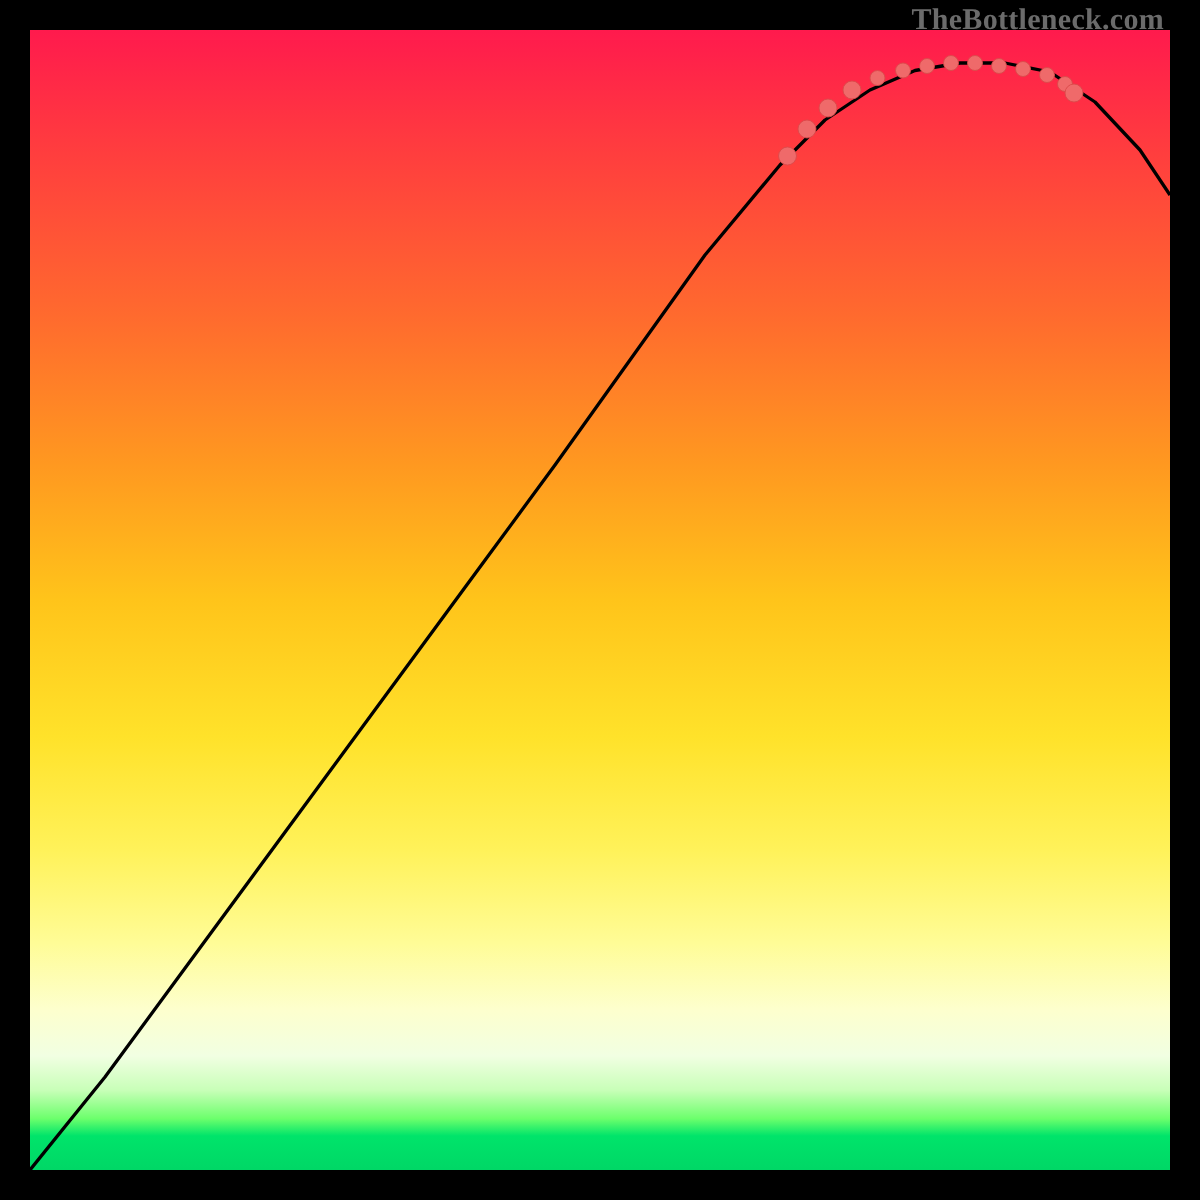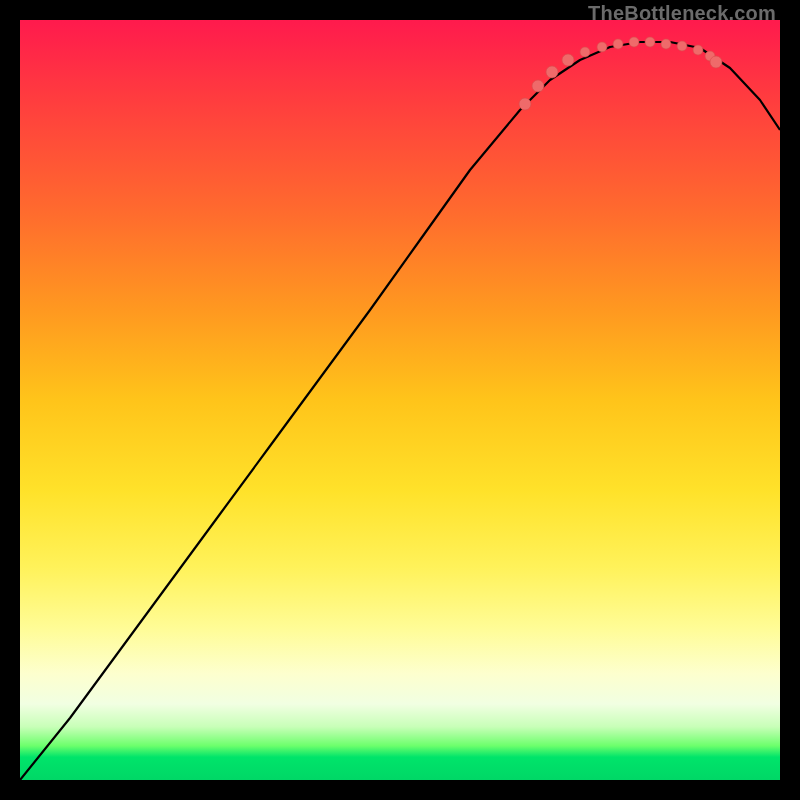--- a/index.html
+++ b/index.html
@@ -45,21 +45,21 @@
     );
   }
   .attribution {
     position: absolute;
     top: 2px;
     right: 24px;
     color: #6b6b6b;
     font-size: 20px;
     font-weight: 600;
     letter-spacing: 0.2px;
-    font-family: Liberation Sans, sans-serif;
+    font-family: Liberation Serif, serif;
   }
   svg.curve {
     position: absolute;
     left: 0;
     top: 0;
     width: 760px;
     height: 760px;
     pointer-events: none;
   }
   .curve-path {

